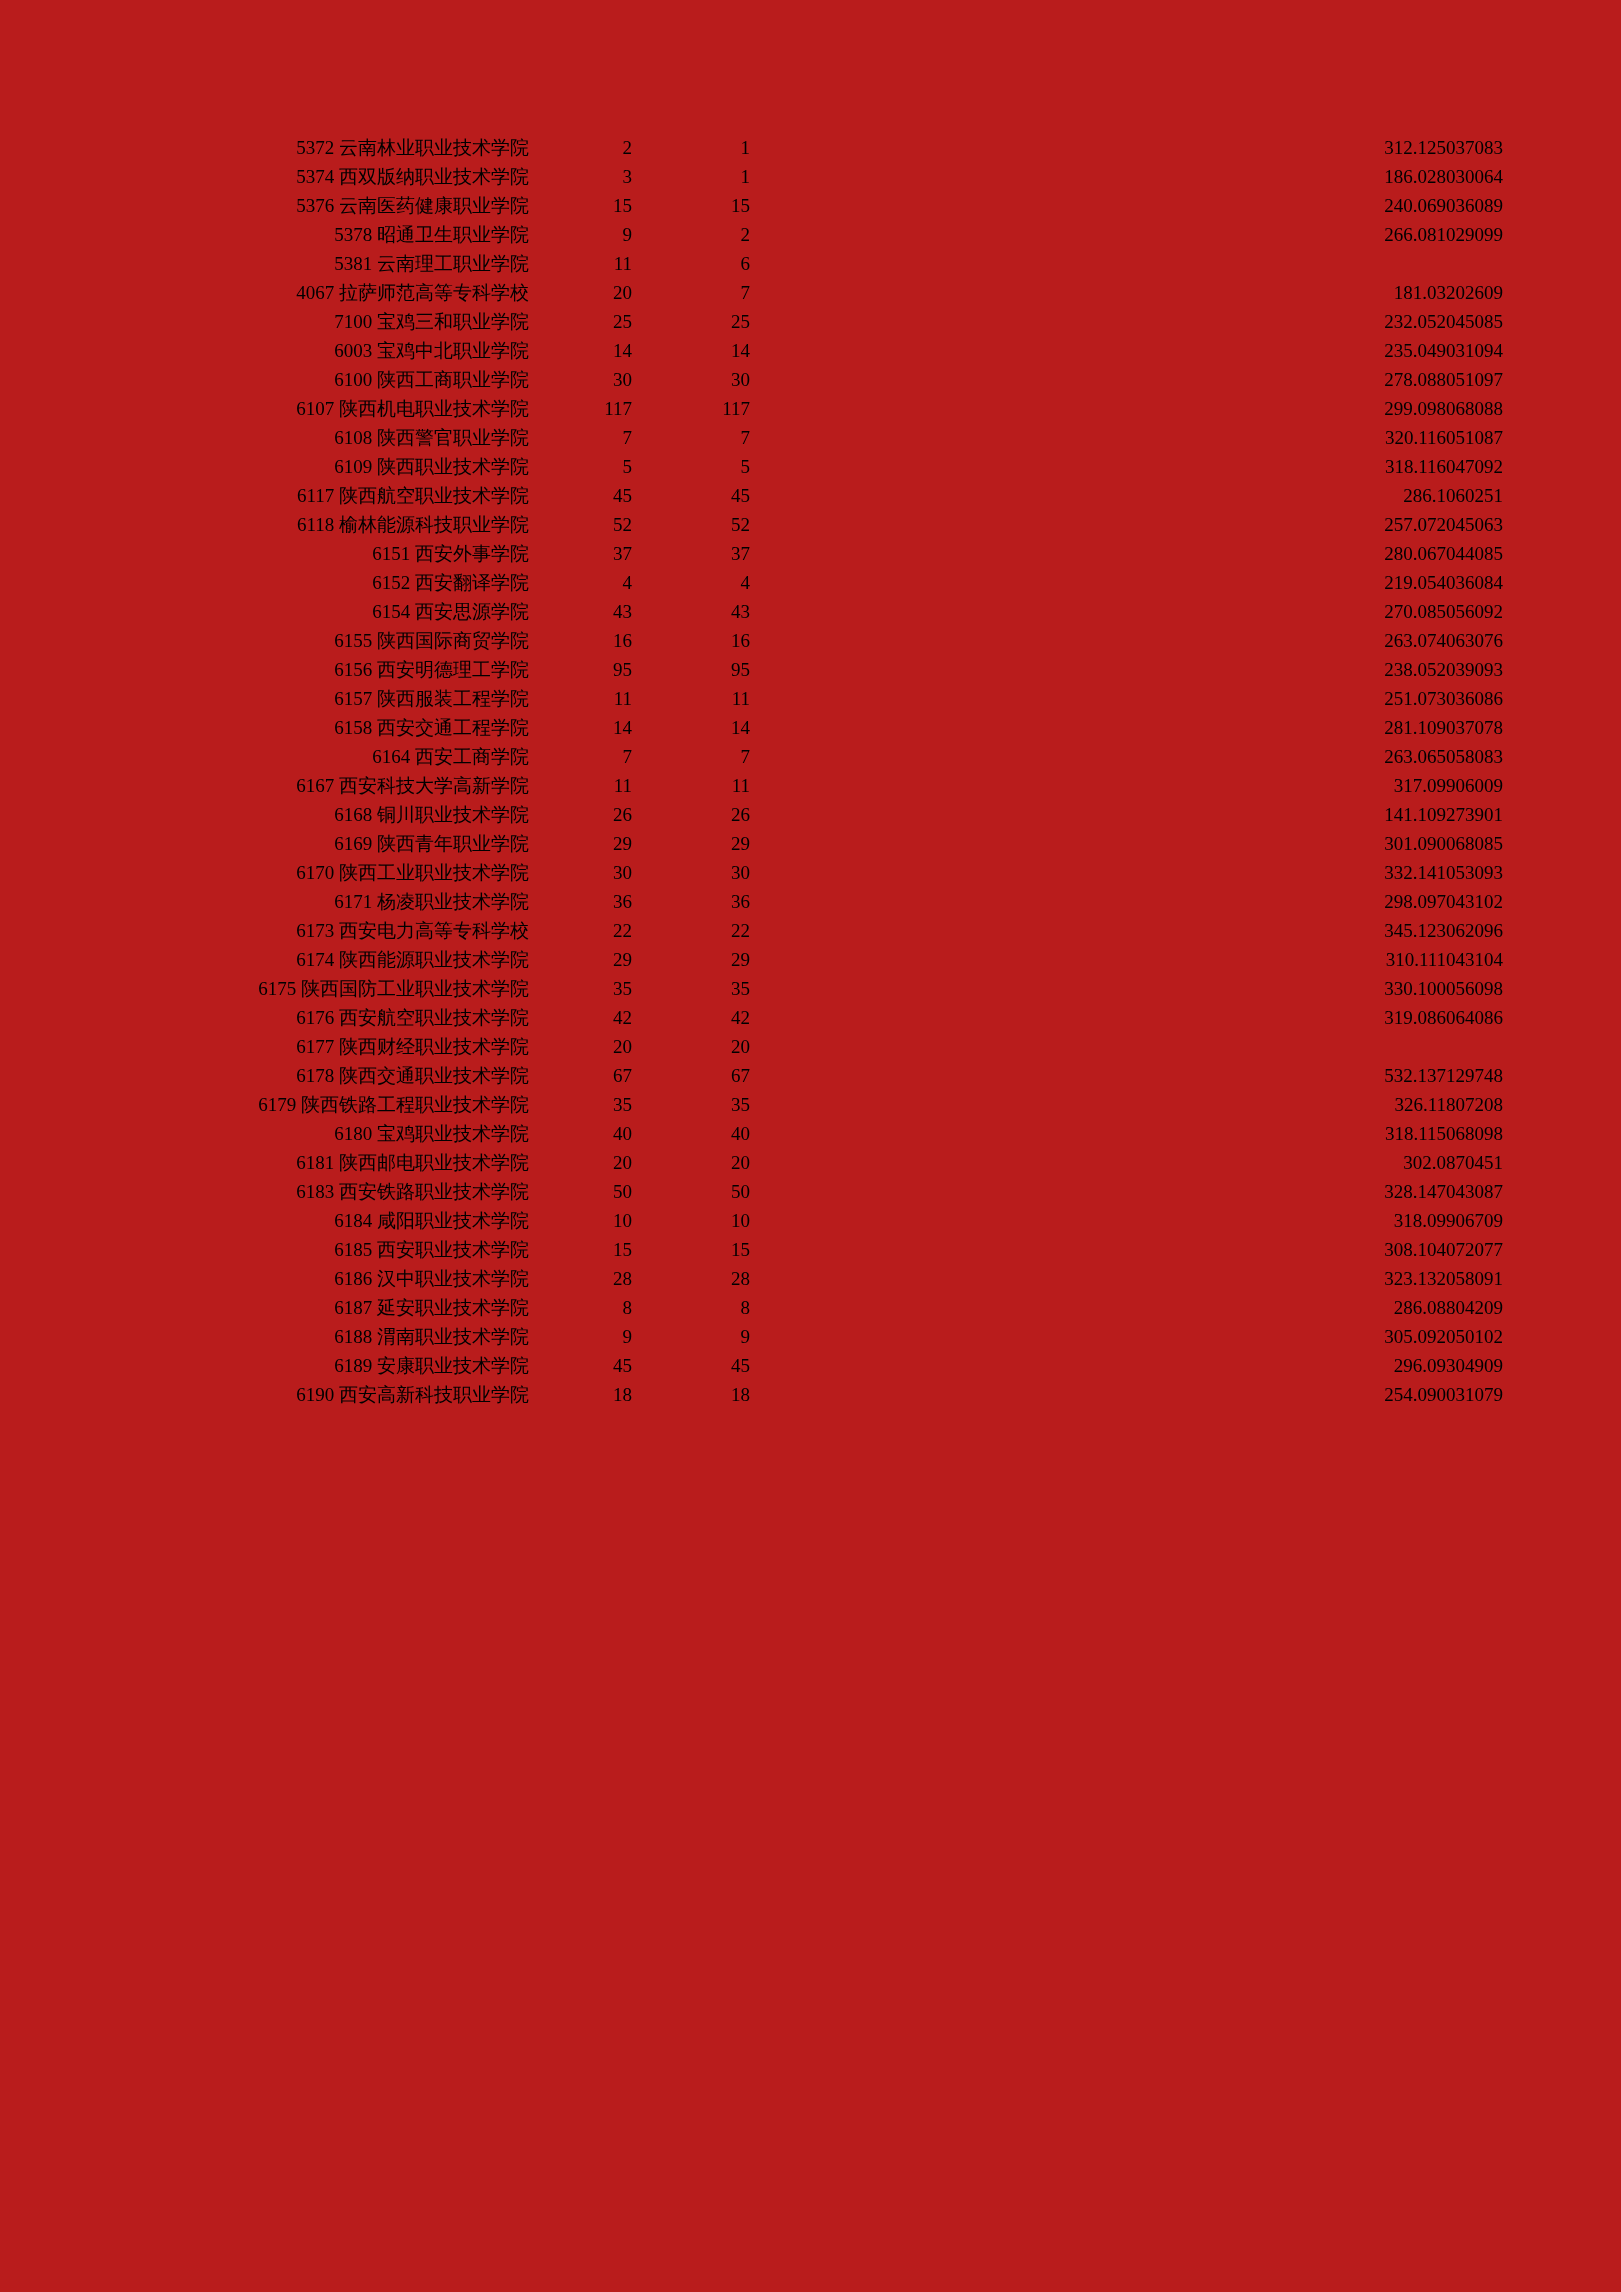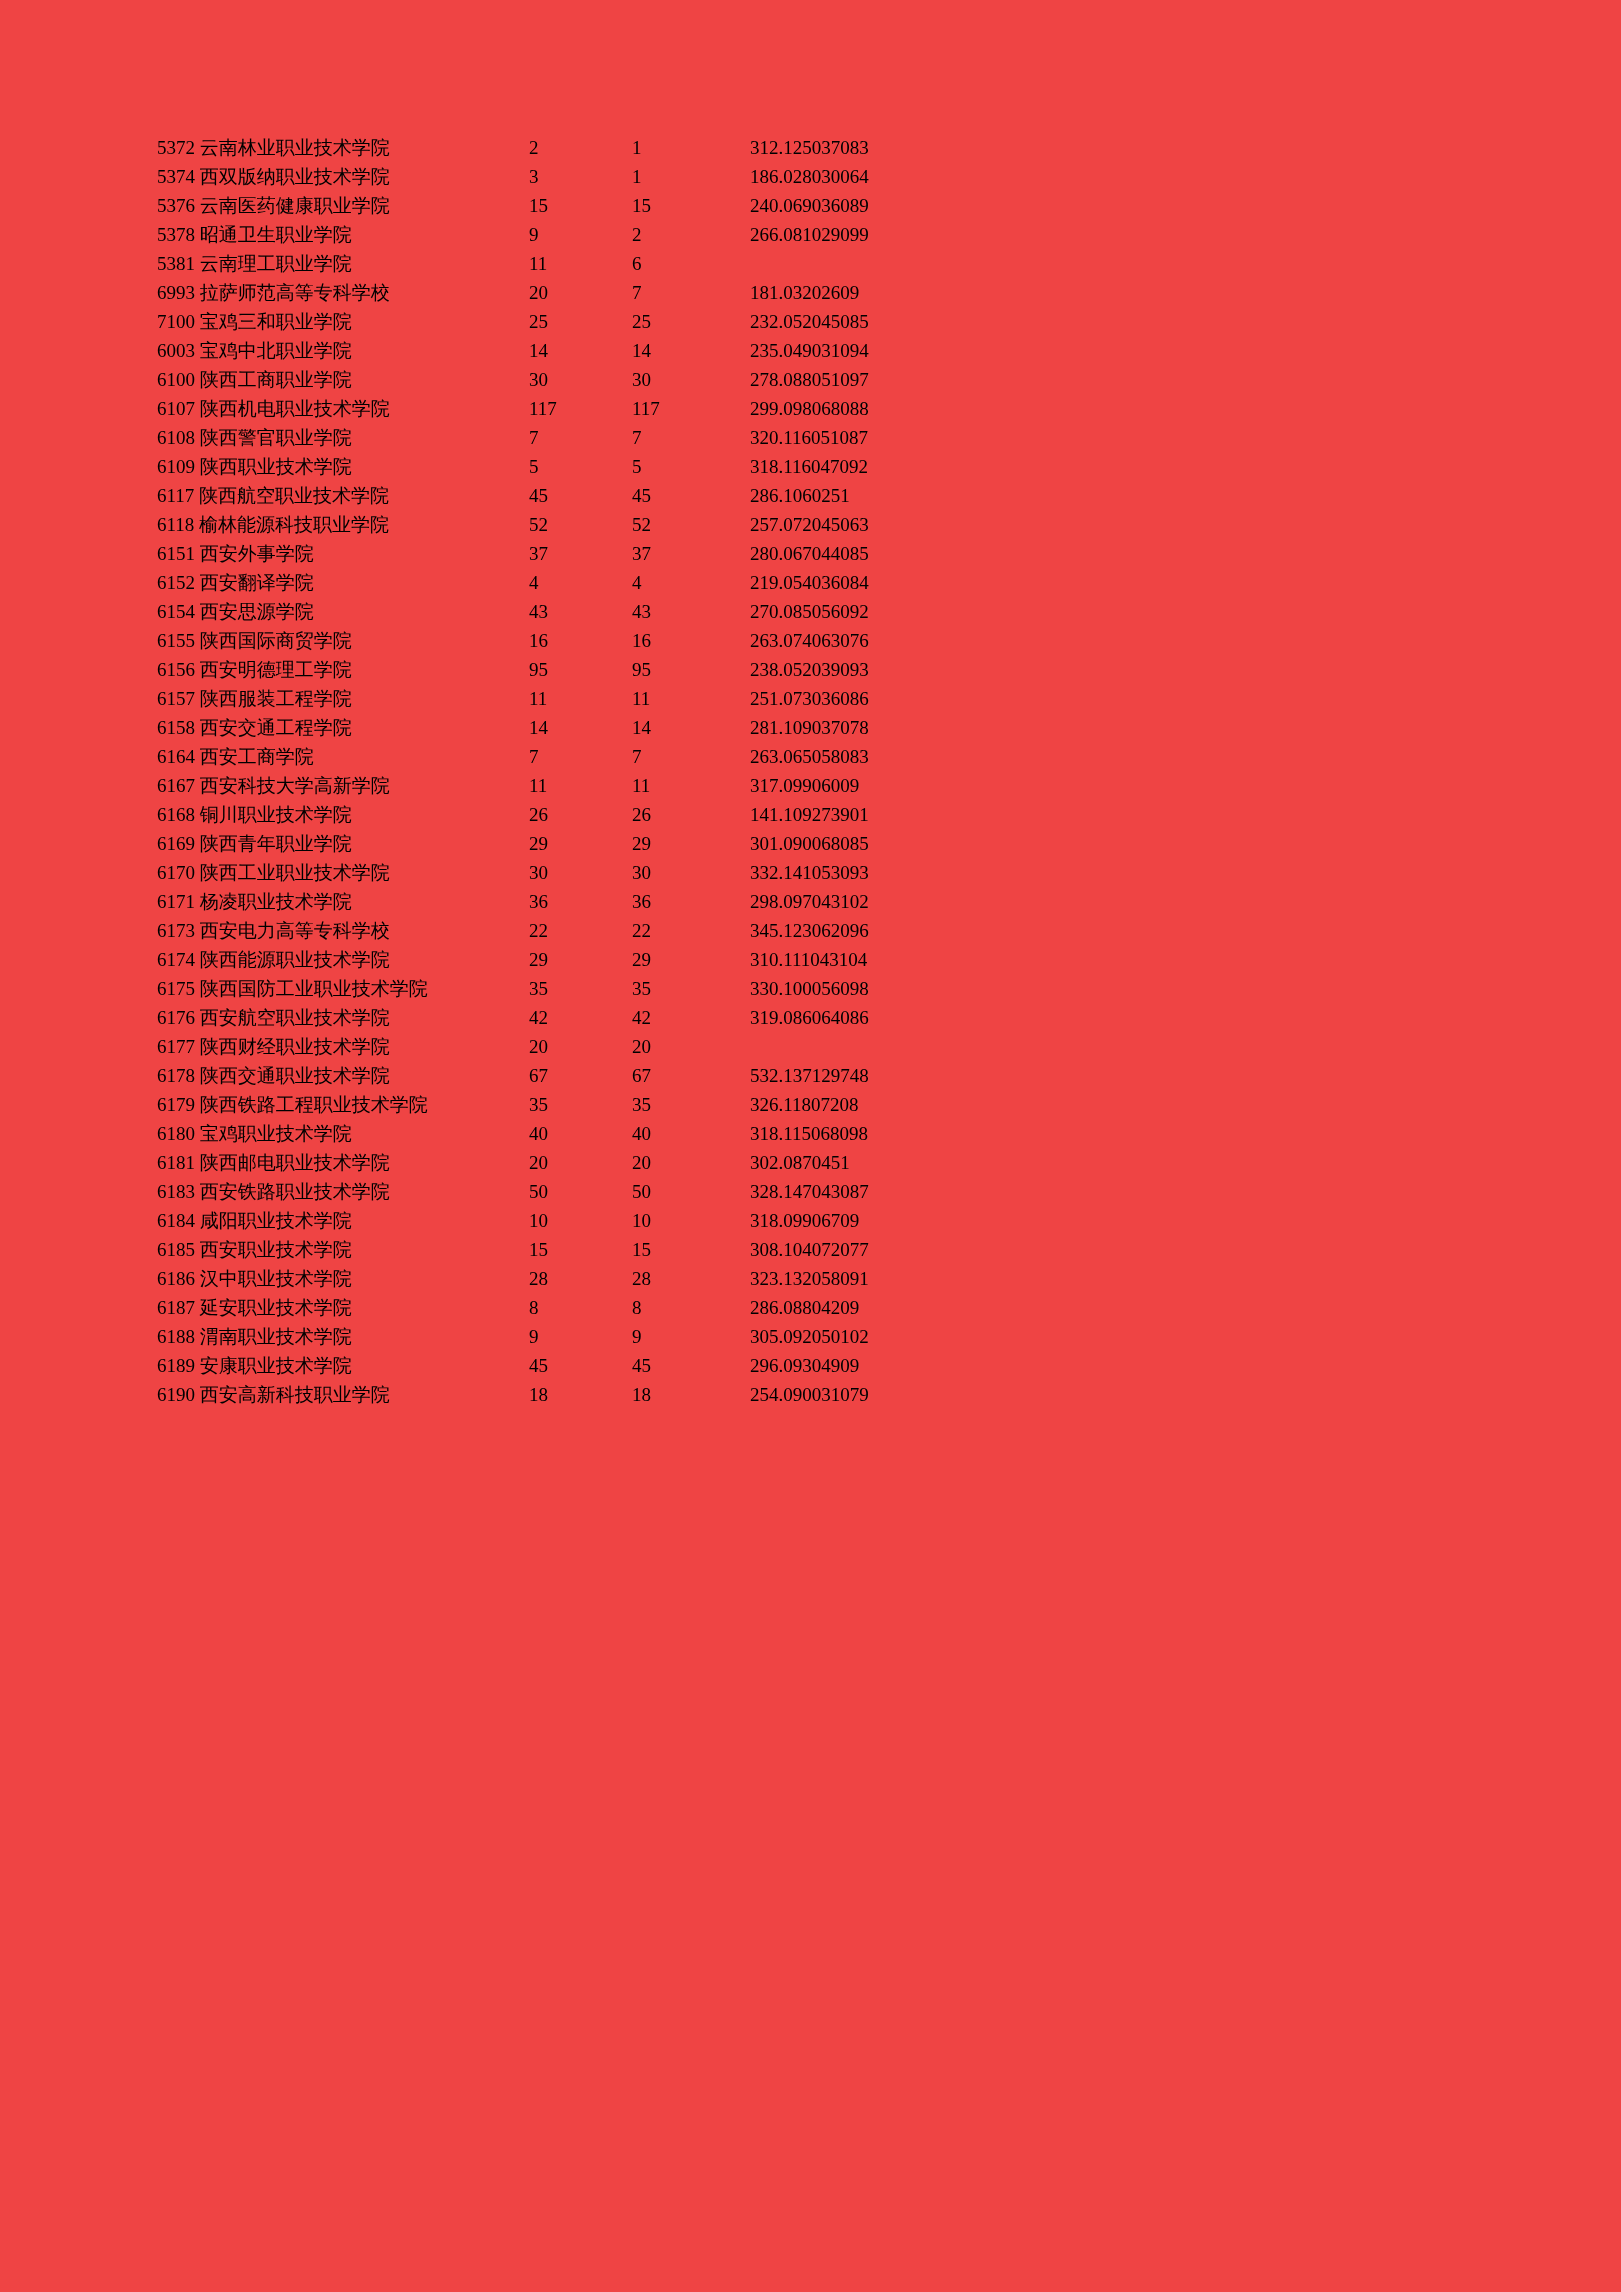--- a/index.html
+++ b/index.html
@@ -4,24 +4,25 @@
 <style>
   html, body {
     margin: 0;
     padding: 0;
     background: #ffffff;
   }
   .page {
     position: relative;
     width: 1621px;
     height: 2293px;
-    background: #ef4444;
+    background: #b91c1c;
     font-family: "Liberation Serif", "DejaVu Serif", serif;
     color: #000000;
     overflow: hidden;
+    text-align: right;
   }
   .table {
     position: absolute;
     left: 157px;
     top: 133px;
     right: 118px;
   }
   .row {
     display: grid;
     grid-template-columns: 372px 103px 118px 1fr;
@@ -65,21 +66,21 @@
         <span class="cell num">9</span>
         <span class="cell num">2</span>
         <span class="cell score">266.081029099</span>
       </div>
       <div class="row">
         <div class="cell name-cell"><span class="code">5381</span> <span class="name">云南理工职业学院</span></div>
         <span class="cell num">11</span>
         <span class="cell num">6</span>
       </div>
       <div class="row">
-        <div class="cell name-cell"><span class="code">6993</span> <span class="name">拉萨师范高等专科学校</span></div>
+        <div class="cell name-cell"><span class="code">4067</span> <span class="name">拉萨师范高等专科学校</span></div>
         <span class="cell num">20</span>
         <span class="cell num">7</span>
         <span class="cell score">181.03202609</span>
       </div>
       <div class="row">
         <div class="cell name-cell"><span class="code">7100</span> <span class="name">宝鸡三和职业学院</span></div>
         <span class="cell num">25</span>
         <span class="cell num">25</span>
         <span class="cell score">232.052045085</span>
       </div>

